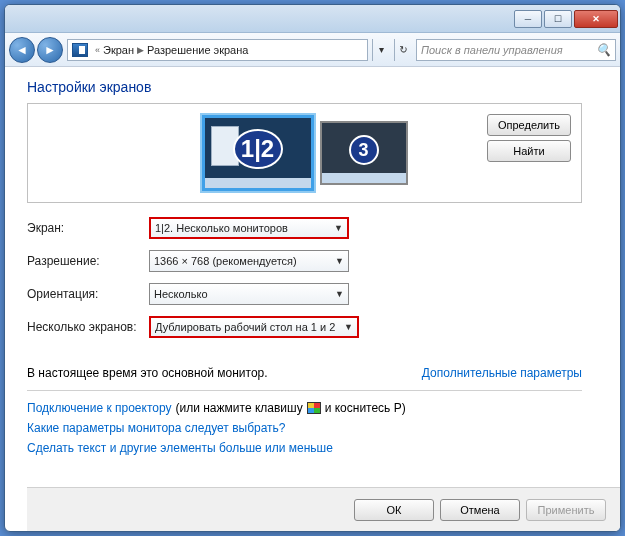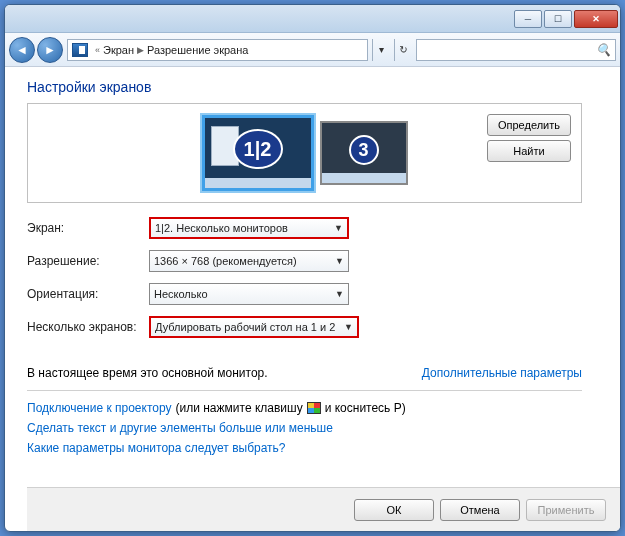--- a/index.html
+++ b/index.html
@@ -27,21 +27,21 @@
 .page-title { font-size:14px; color:#003399; margin-bottom: 8px; }
 
 .monitors-panel { border:1px solid #c0c0c0; background:#fff; height: 100px; display:flex; align-items:center; padding: 8px 10px; justify-content:center; position:relative; }
 .monitors-group { display:flex; align-items:center; gap:6px; }
 .mon { border:2px solid #666; background:#1a3a5c; position:relative; }
 .mon.selected { border:3px solid #3fa0e8; box-shadow:0 0 0 2px #8fcaf2; }
 .mon.big { width:112px; height:76px; }
 .mon.small { width:88px; height:64px; background:#2c3a4a; border-color:#888; }
 .mon .tb { position:absolute; bottom:0; left:0; right:0; height:10px; background:#c4d8ec; }
 .mon .numcircle { position:absolute; top:50%; left:50%; transform:translate(-50%,-60%); width:30px; height:30px; border-radius:50%; background:#1a3a8c; border:2px solid #fff; color:#fff; display:flex; align-items:center; justify-content:center; font-size:18px; font-weight:bold; }
-.mon.big .numcircle { width:40px; height:40px; font-size:20px; }
+.mon.big .numcircle { width:40px; height:40px; font-size:24px; }
 .mon.big .numcircle.double { width:50px; }
 .mon .winthumb { position:absolute; left:6px; top:8px; width:28px; height:40px; background:#e6eef6; border:1px solid #9fb0c3; }
 
 .side-btns { position:absolute; right:10px; top:10px; display:flex; flex-direction:column; gap:4px; }
 .btn { min-width:80px; height:22px; background:linear-gradient(to bottom,#fdfdfd,#e2e2e2); border:1px solid #8a8a8a; border-radius:3px; font-size:11px; padding:0 10px; cursor:pointer; }
 .btn:disabled { color:#9a9a9a; border-color:#b8b8b8; }
 
 .form { margin-top: 14px; display:grid; grid-template-columns: 122px 1fr; row-gap: 11px; align-items:center; font-size:12px; color:#222; }
 .select { height:22px; border:1px solid #888; background:linear-gradient(to bottom,#fff,#eef2f6); font-size:11px; padding:0 4px; display:flex; align-items:center; justify-content:space-between; cursor:pointer; }
 .select.hl { border:2px solid #d40000; }
@@ -79,20 +79,21 @@
     <div class="addrbar">
       <span class="addr-icon"></span>
       <span class="addr-sep">«</span>
       <span>Экран</span>
       <span class="addr-sep">▶</span>
       <span>Разрешение экрана</span>
     </div>
     <div class="addr-drop">▾</div>
     <div class="addr-refresh">↻</div>
     <div class="searchbox">
+      <span>Поиск в панели управления</span>
       <span class="mag">🔍</span>
     </div>
   </div>
 
   <div class="content">
     <div class="page-title">Настройки экранов</div>
 
     <div class="monitors-panel">
       <div class="monitors-group">
         <div class="mon big selected">
@@ -144,22 +145,22 @@
 
     <hr class="divider">
 
     <div class="links-block">
       <div class="row">
         <span class="link">Подключение к проектору</span>
         <span>(или нажмите клавишу</span>
         <span class="winkey"></span>
         <span>и коснитесь P)</span>
       </div>
+      <span class="link">Какие параметры монитора следует выбрать?</span>
       <span class="link">Сделать текст и другие элементы больше или меньше</span>
-      <span class="link">Какие параметры монитора следует выбрать?</span>
     </div>
 
   </div>
 
   <div class="footer">
     <button class="btn">ОК</button>
     <button class="btn">Отмена</button>
     <button class="btn" disabled="">Применить</button>
   </div>
 

